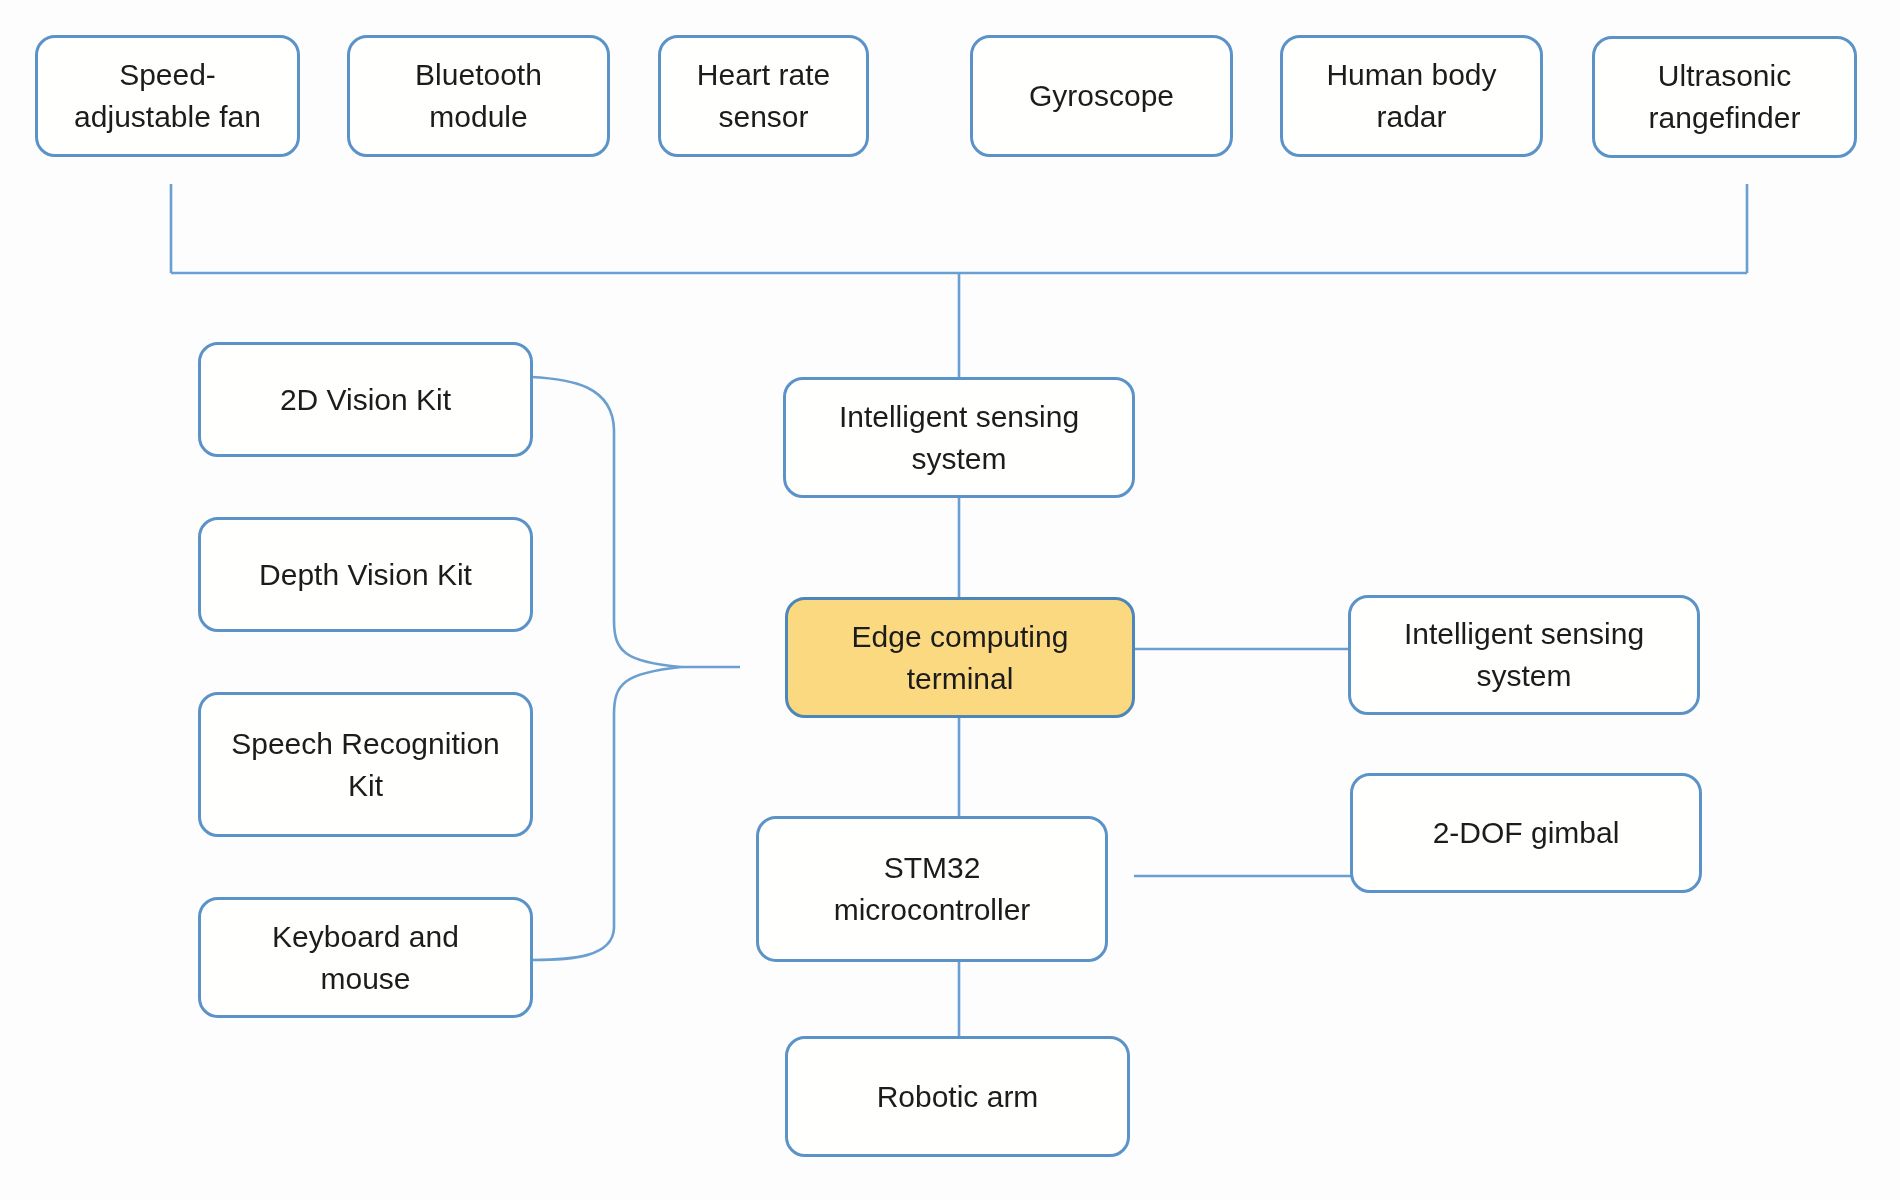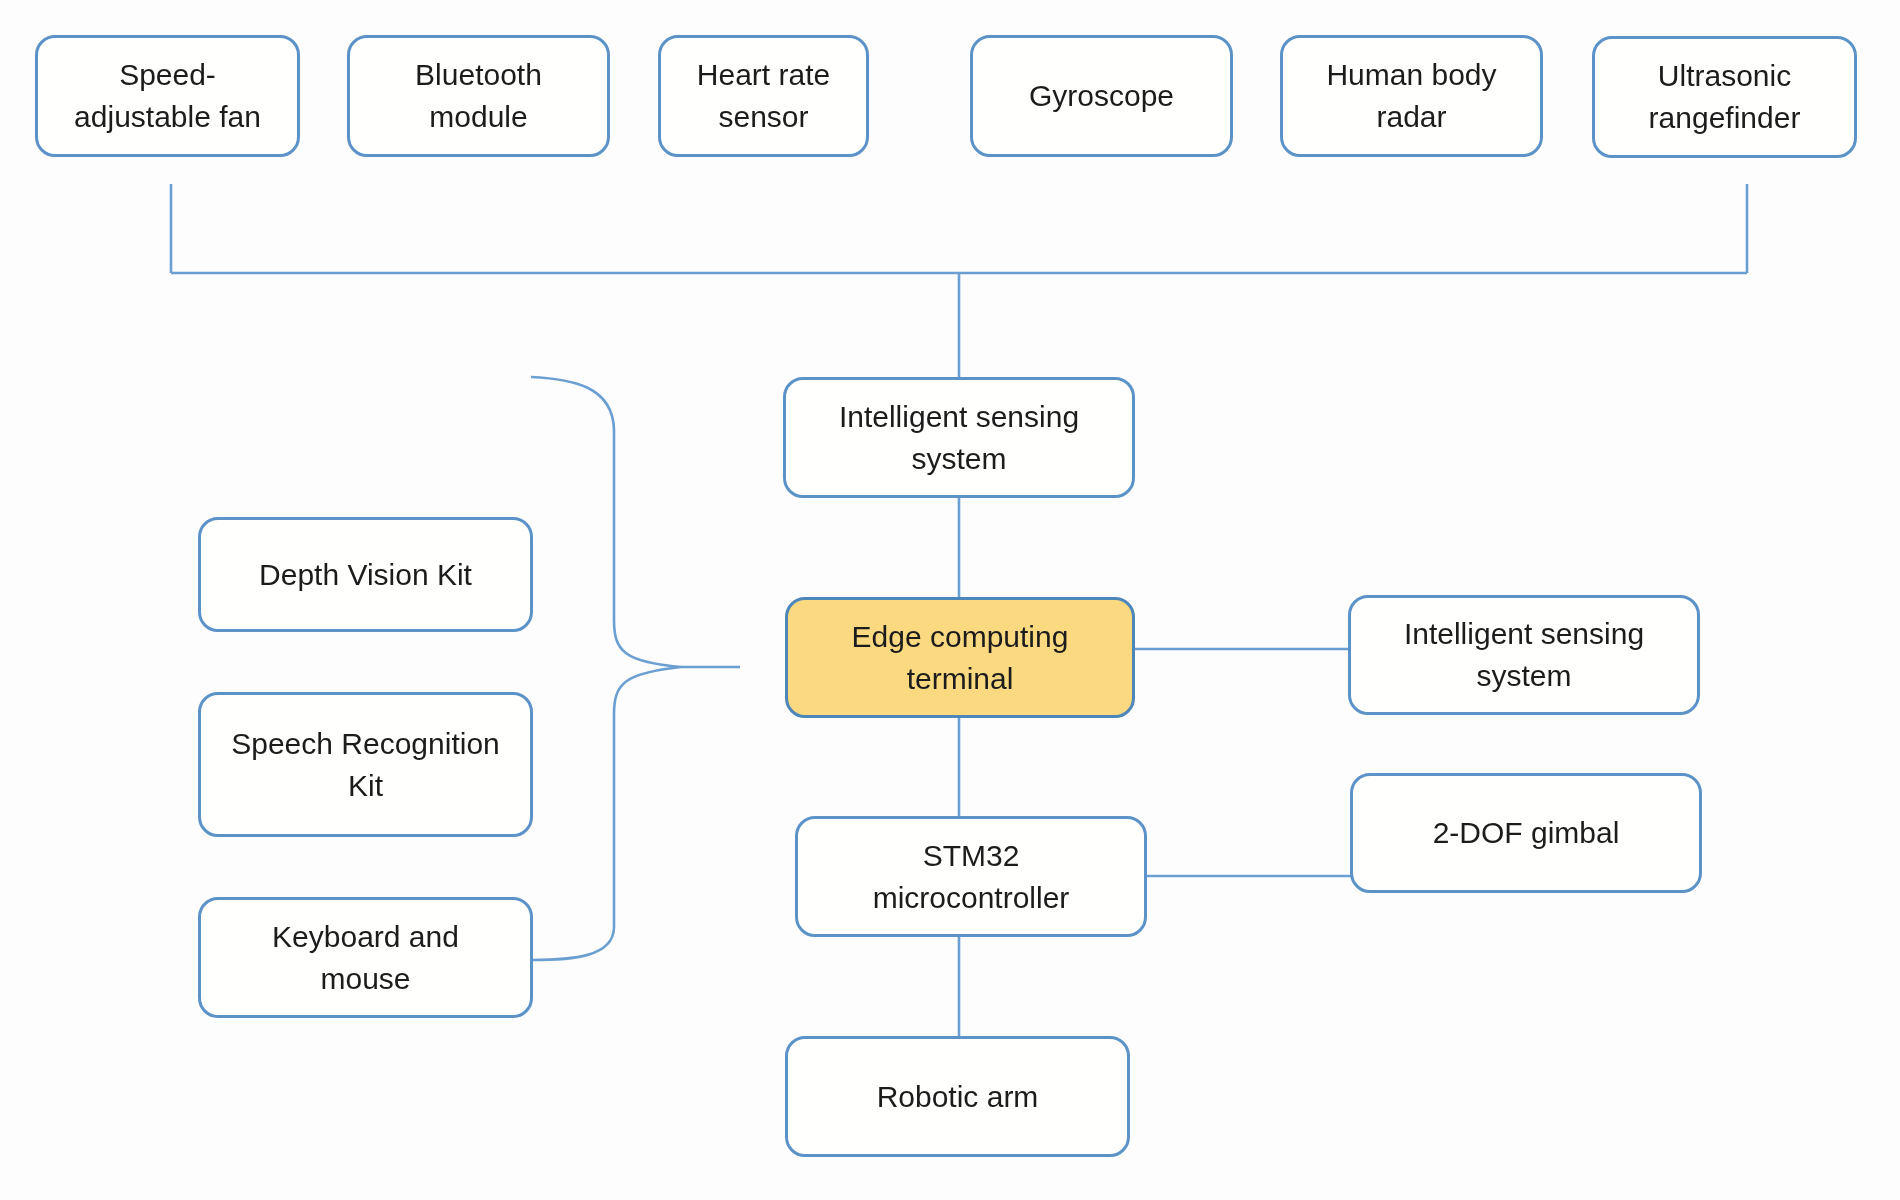--- a/index.html
+++ b/index.html
@@ -85,41 +85,44 @@
   </div>
   <div class="node" style="left:1280px;top:35px;width:263px;height:122px">
     <span>Human body
 radar</span>
   </div>
   <div class="node" style="left:1592px;top:36px;width:265px;height:122px">
     <span>Ultrasonic
 rangefinder</span>
   </div>
 
+  <div class="node" style="left:198px;top:342px;width:335px;height:115px">
+    <span>2D Vision Kit</span>
+  </div>
   <div class="node" style="left:198px;top:517px;width:335px;height:115px">
     <span>Depth Vision Kit</span>
   </div>
   <div class="node" style="left:198px;top:692px;width:335px;height:145px">
     <span>Speech Recognition
 Kit</span>
   </div>
   <div class="node" style="left:198px;top:897px;width:335px;height:121px">
     <span>Keyboard and
 mouse</span>
   </div>
 
   <div class="node" style="left:783px;top:377px;width:352px;height:121px">
     <span>Intelligent sensing
 system</span>
   </div>
   <div class="node highlight" style="left:785px;top:597px;width:350px;height:121px">
     <span>Edge computing
 terminal</span>
   </div>
-  <div class="node" style="left:795px;top:816px;width:352px;height:121px">
+  <div class="node" style="left:756px;top:816px;width:352px;height:146px">
     <span>STM32
 microcontroller</span>
   </div>
   <div class="node" style="left:785px;top:1036px;width:345px;height:121px">
     <span>Robotic arm</span>
   </div>
 
   <div class="node" style="left:1348px;top:595px;width:352px;height:120px">
     <span>Intelligent sensing
 system</span>

